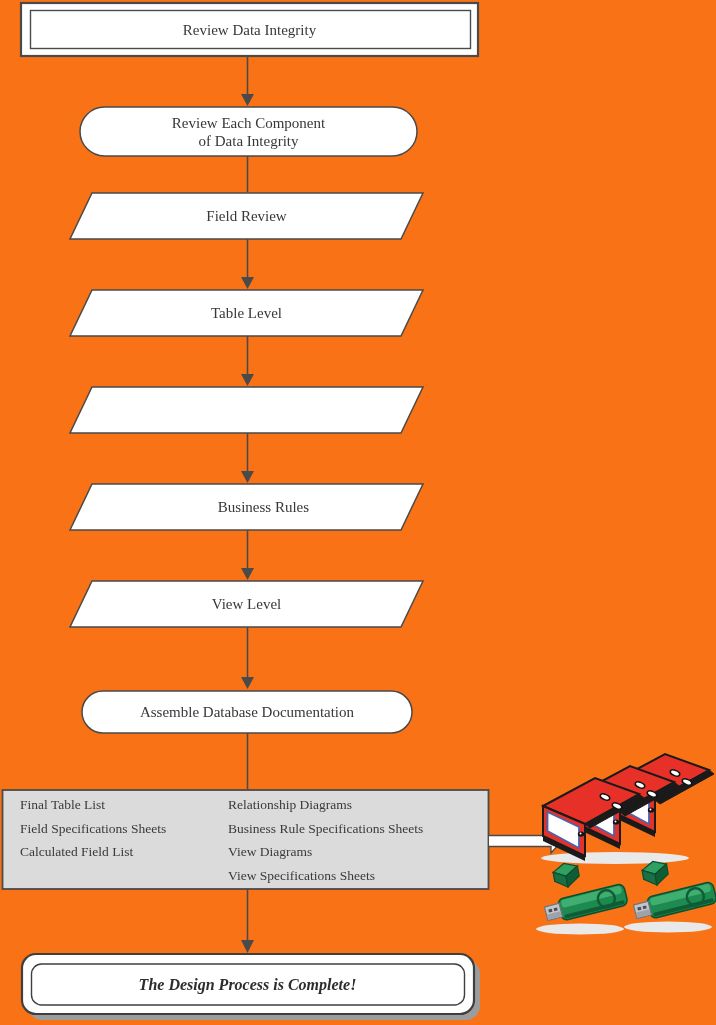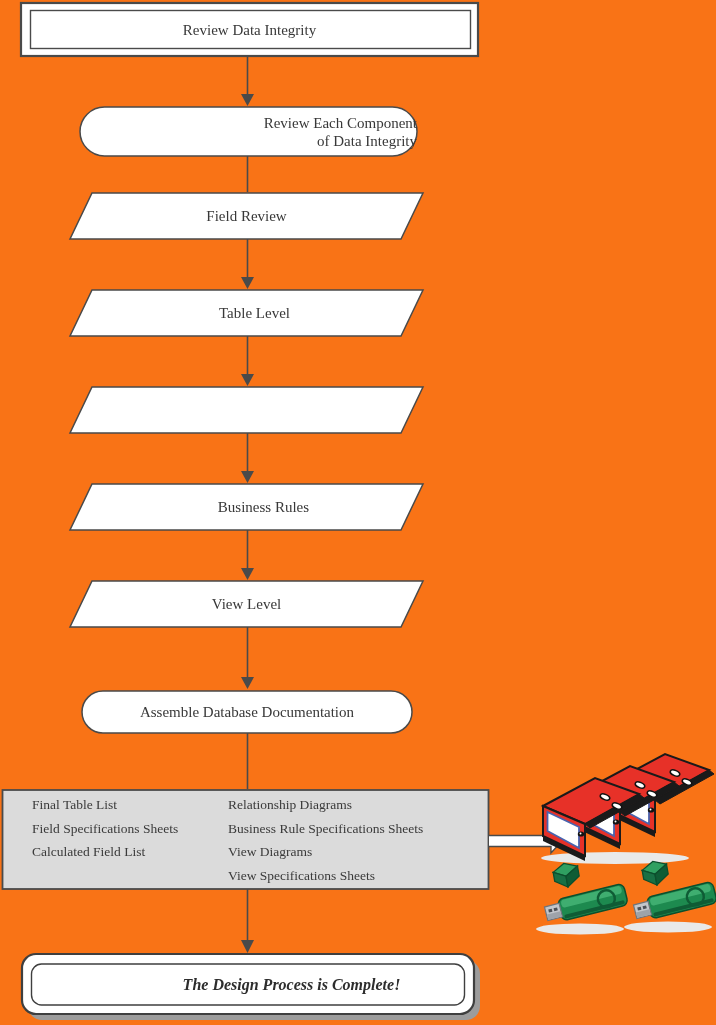--- a/index.html
+++ b/index.html
@@ -5,21 +5,21 @@
   html,body{margin:0;padding:0;background:#ffffff;}
   .canvas{
     position:relative;width:716px;height:1025px;background:#f97316;overflow:hidden;
     font-family:Liberation Serif, serif;
   }
   .canvas svg{position:absolute;left:0;top:0;}
   .lbl{
     position:absolute;display:flex;align-items:center;justify-content:center;
     text-align:center;color:#383838;font-size:15px;line-height:18px;
   }
-  .lbl.stack{flex-direction:column;align-items:flex-end;}
+  .lbl.stack{flex-direction:column;}
   .complete-lbl{font-size:16px;font-weight:bold;font-style:italic;color:#2d2d2d;}
   .dl-col{
     position:absolute;top:793px;display:flex;flex-direction:column;
   }
   .dl-item{
     height:23.8px;display:flex;align-items:center;
     font-size:13.5px;color:#3a3a3a;white-space:nowrap;
   }
 </style>
 </head>
@@ -120,33 +120,33 @@
   </svg>
 
   <div class="lbl" style="left:21px;top:3px;width:457px;height:53px;">Review Data Integrity</div>
 
   <div class="lbl stack" style="left:80px;top:107px;width:337px;height:49px;">
     <span>Review Each Component</span>
     <span>of Data Integrity</span>
   </div>
 
   <div class="lbl" style="left:81px;top:193px;width:331px;height:46px;">Field Review</div>
-  <div class="lbl" style="left:89px;top:290px;width:331px;height:46px;">Table Level</div>
+  <div class="lbl" style="left:81px;top:290px;width:331px;height:46px;">Table Level</div>
   <div class="lbl" style="left:98px;top:484px;width:331px;height:46px;">Business Rules</div>
   <div class="lbl" style="left:81px;top:581px;width:331px;height:46px;">View Level</div>
 
   <div class="lbl" style="left:82px;top:691px;width:330px;height:42px;">Assemble Database Documentation</div>
 
-  <div class="dl-col" style="left:32px;">
+  <div class="dl-col" style="left:20px;">
     <div class="dl-item">Final Table List</div>
     <div class="dl-item">Field Specifications Sheets</div>
     <div class="dl-item">Calculated Field List</div>
   </div>
   <div class="dl-col" style="left:228px;">
     <div class="dl-item">Relationship Diagrams</div>
     <div class="dl-item">Business Rule Specifications Sheets</div>
     <div class="dl-item">View Diagrams</div>
     <div class="dl-item">View Specifications Sheets</div>
   </div>
 
-  <div class="lbl complete-lbl" style="left:31px;top:964px;width:433px;height:41px;padding-left:44px;">The Design Process is Complete!</div>
+  <div class="lbl complete-lbl" style="left:31px;top:964px;width:433px;height:41px;">The Design Process is Complete!</div>
 
 </div>
 
 </body></html>

